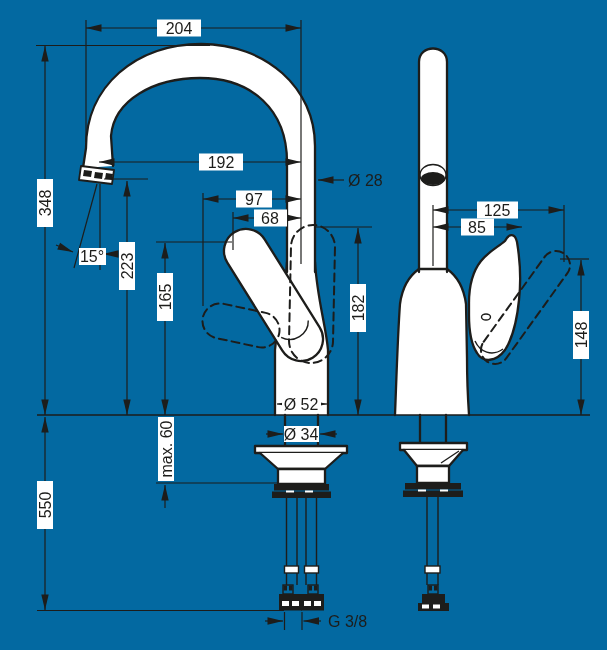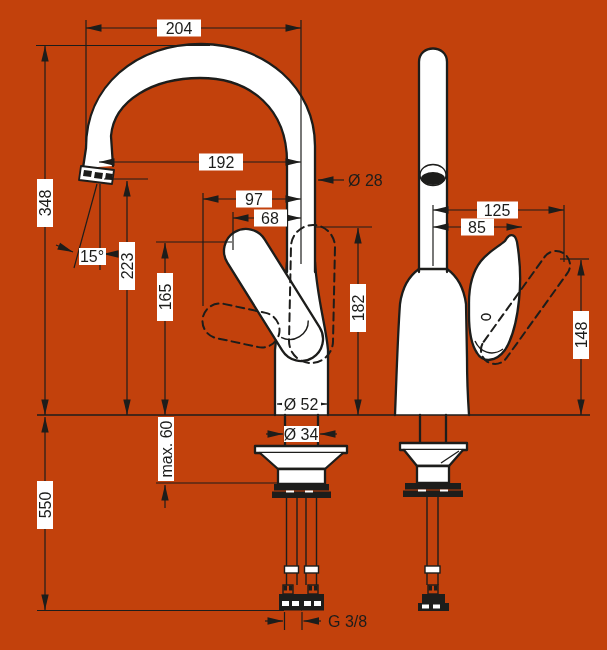--- a/index.html
+++ b/index.html
@@ -1,16 +1,16 @@
 <!DOCTYPE html>
 <html><head>
 <meta charset="utf-8">
 <style>
   html,body{margin:0;padding:0;background:#fff;}
-  .canvas{position:relative;width:607px;height:650px;background:#c2410c;overflow:hidden;
+  .canvas{position:relative;width:607px;height:650px;background:#0369a1;overflow:hidden;
           font-family:"Liberation Sans",sans-serif;}
   svg{position:absolute;inset:0;}
   
   .o  {fill:none;stroke:#1d1d1b;stroke-width:2.3;stroke-linecap:round;stroke-linejoin:round;}
   .of {fill:#fff;stroke:none;}
   .thin{fill:none;stroke:#1d1d1b;stroke-width:1.5;}
   .det{fill:none;stroke:#1d1d1b;stroke-width:1.4;}
   .dash{fill:none;stroke:#1d1d1b;stroke-width:2;stroke-dasharray:8 5;stroke-linecap:round;}
   .dim{fill:none;stroke:#1d1d1b;stroke-width:1.2;}
   .blk{fill:#1d1d1b;stroke:none;}

